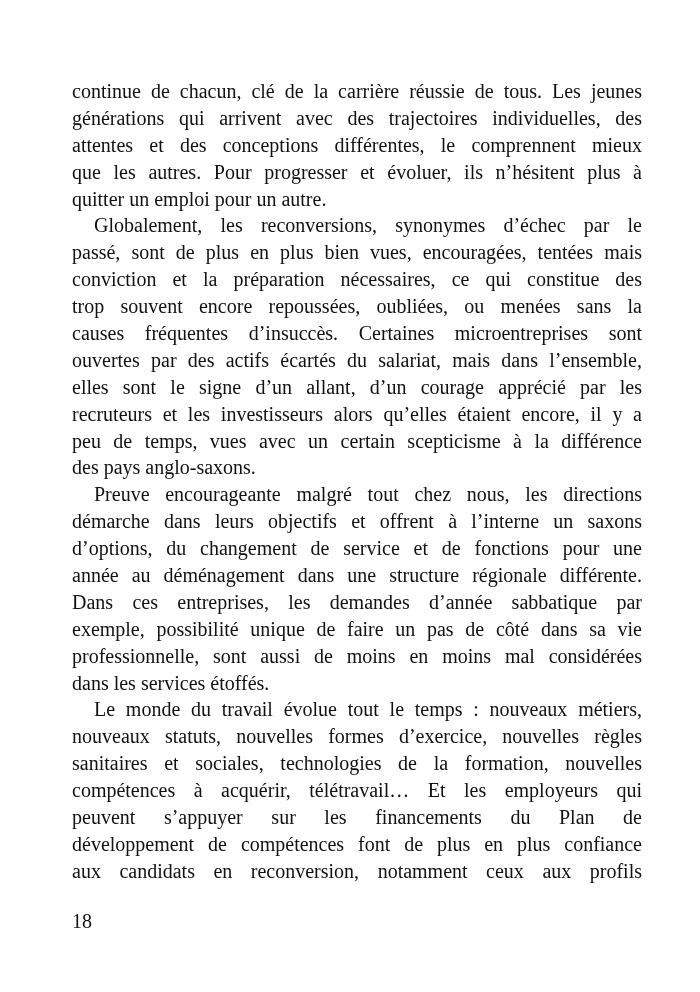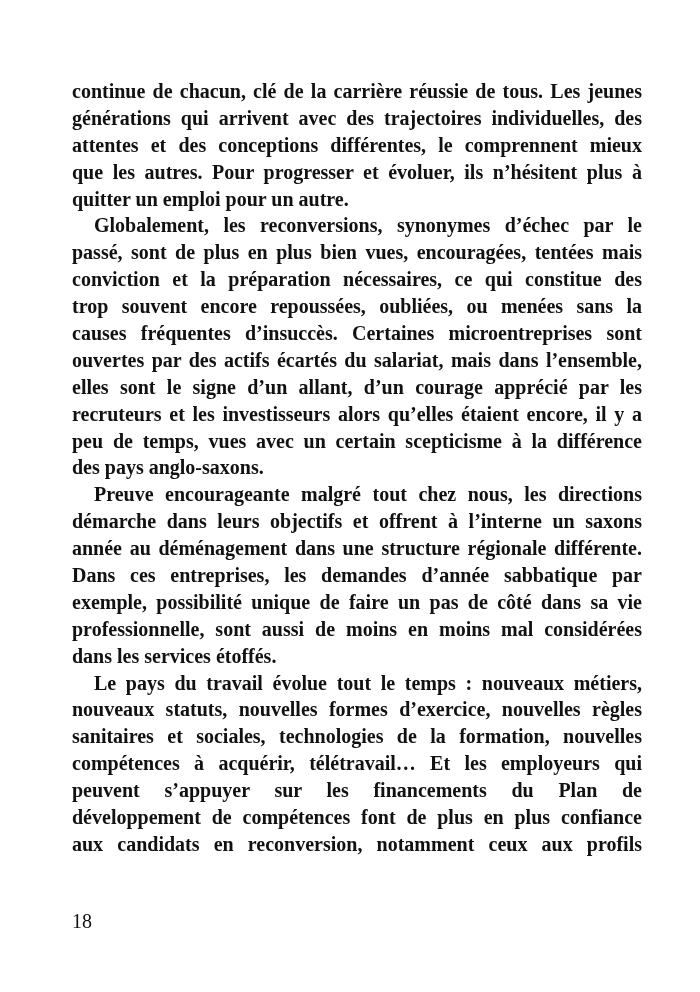--- a/index.html
+++ b/index.html
@@ -22,21 +22,20 @@
     }
     .text-block {
       position: absolute;
       left: 72px;
       top: 78px;
       width: 570px;
       font-family: "Liberation Serif", serif;
       font-size: 20px;
       line-height: 26.9px;
       color: #111111;
-      font-weight: bold;
     }
     .line {
       display: block;
       white-space: nowrap;
       height: 26.9px;
       text-align: justify;
       text-align-last: justify;
     }
     .line.last {
       text-align-last: left;
@@ -72,27 +71,28 @@
     <span class="line">trop souvent encore repoussées, oubliées, ou menées sans la</span>
     <span class="line">causes fréquentes d’insuccès. Certaines microentreprises sont</span>
     <span class="line">ouvertes par des actifs écartés du salariat, mais dans l’ensemble,</span>
     <span class="line">elles sont le signe d’un allant, d’un courage apprécié par les</span>
     <span class="line">recruteurs et les investisseurs alors qu’elles étaient encore, il y a</span>
     <span class="line">peu de temps, vues avec un certain scepticisme à la différence</span>
     <span class="line last">des pays anglo-saxons.</span>
 
     <span class="line indent">Preuve encourageante malgré tout chez nous, les directions</span>
     <span class="line">démarche dans leurs objectifs et offrent à l’interne un saxons</span>
+    <span class="line">d’options, du changement de service et de fonctions pour une</span>
     <span class="line">année au déménagement dans une structure régionale différente.</span>
     <span class="line">Dans ces entreprises, les demandes d’année sabbatique par</span>
     <span class="line">exemple, possibilité unique de faire un pas de côté dans sa vie</span>
     <span class="line">professionnelle, sont aussi de moins en moins mal considérées</span>
     <span class="line last">dans les services étoffés.</span>
 
-    <span class="line indent">Le pays du travail évolue tout le temps : nouveaux métiers,</span>
+    <span class="line indent">Le monde du travail évolue tout le temps : nouveaux métiers,</span>
     <span class="line">nouveaux statuts, nouvelles formes d’exercice, nouvelles règles</span>
     <span class="line">sanitaires et sociales, technologies de la formation, nouvelles</span>
     <span class="line">compétences à acquérir, télétravail… Et les employeurs qui</span>
     <span class="line">peuvent s’appuyer sur les financements du Plan de</span>
     <span class="line">développement de compétences font de plus en plus confiance</span>
     <span class="line">aux candidats en reconversion, notamment ceux aux profils</span>
   </div>
 
   <div class="page-number">18</div>
 </div>

